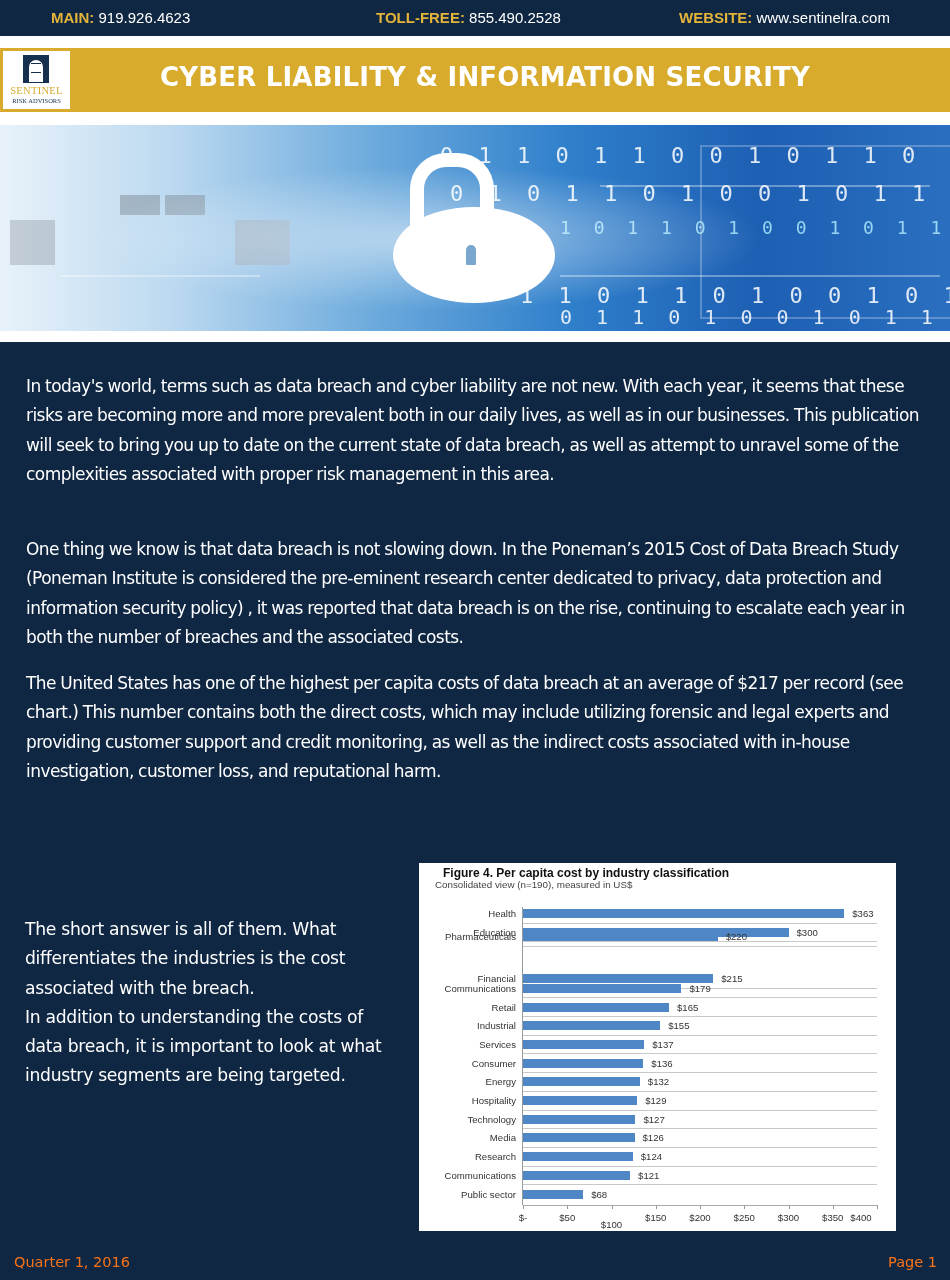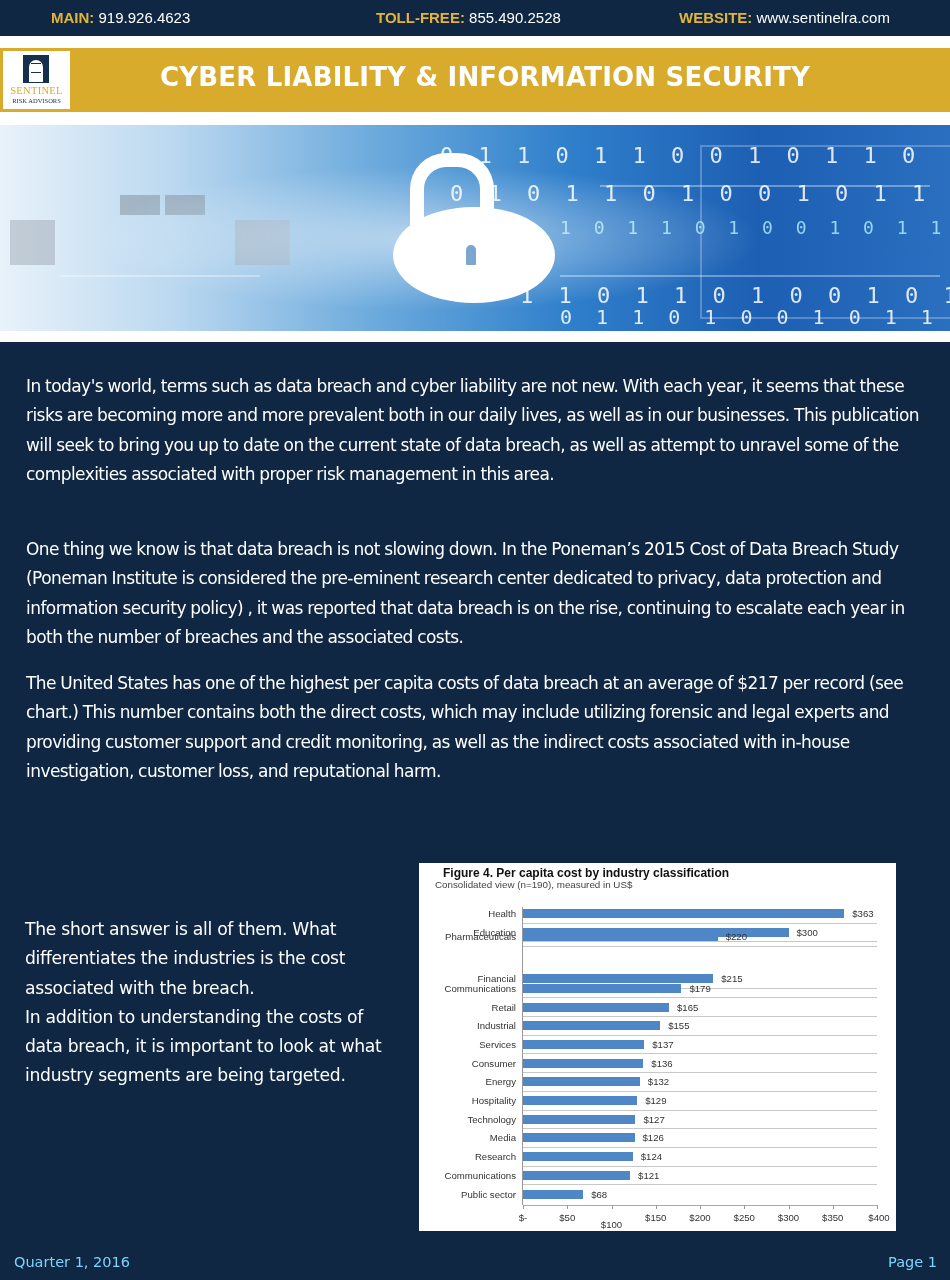--- a/index.html
+++ b/index.html
@@ -124,21 +124,21 @@
     position:absolute; left:104px; top:342px; width:354px; height:1px; background:#aaa;
   }
   .chart .tick {
     position:absolute; top:342px; width:1px; height:4px; background:#999;
   }
   .chart .tlabel {
     position:absolute; top:349px; font-size:9.6px; color:#333; transform:translateX(-50%); white-space:nowrap;
   }
   
   .footer {
-    position:absolute; top:1254px; color:#7dd3fc;
+    position:absolute; top:1254px; color:#f97316;
     font-family:"DejaVu Sans", sans-serif; font-size:14.5px;
   }
 </style>
 </head>
 <body>
 
 <div class="topbar">
   <div class="item" style="left:51px;">
     <span class="lbl">MAIN:</span>
     <span>919.926.4623</span>
@@ -312,18 +312,18 @@
       <span class="tlabel" style="left: 236.75px;">$150</span>
       <span class="tick" style="left: 281px;"></span>
       <span class="tlabel" style="left: 281px;">$200</span>
       <span class="tick" style="left: 325.25px;"></span>
       <span class="tlabel" style="left: 325.25px;">$250</span>
       <span class="tick" style="left: 369.5px;"></span>
       <span class="tlabel" style="left: 369.5px;">$300</span>
       <span class="tick" style="left: 413.75px;"></span>
       <span class="tlabel" style="left: 413.75px;">$350</span>
       <span class="tick" style="left: 458px;"></span>
-      <span class="tlabel" style="left: 460px; text-align: right;">$400</span>
+      <span class="tlabel" style="left: 442px; text-align: right;">$400</span>
     </div>
 </div>
 
 <div class="footer" style="left:14px;">Quarter 1, 2016</div>
 <div class="footer" style="right:13px;">Page 1</div>
 
 </body></html>

